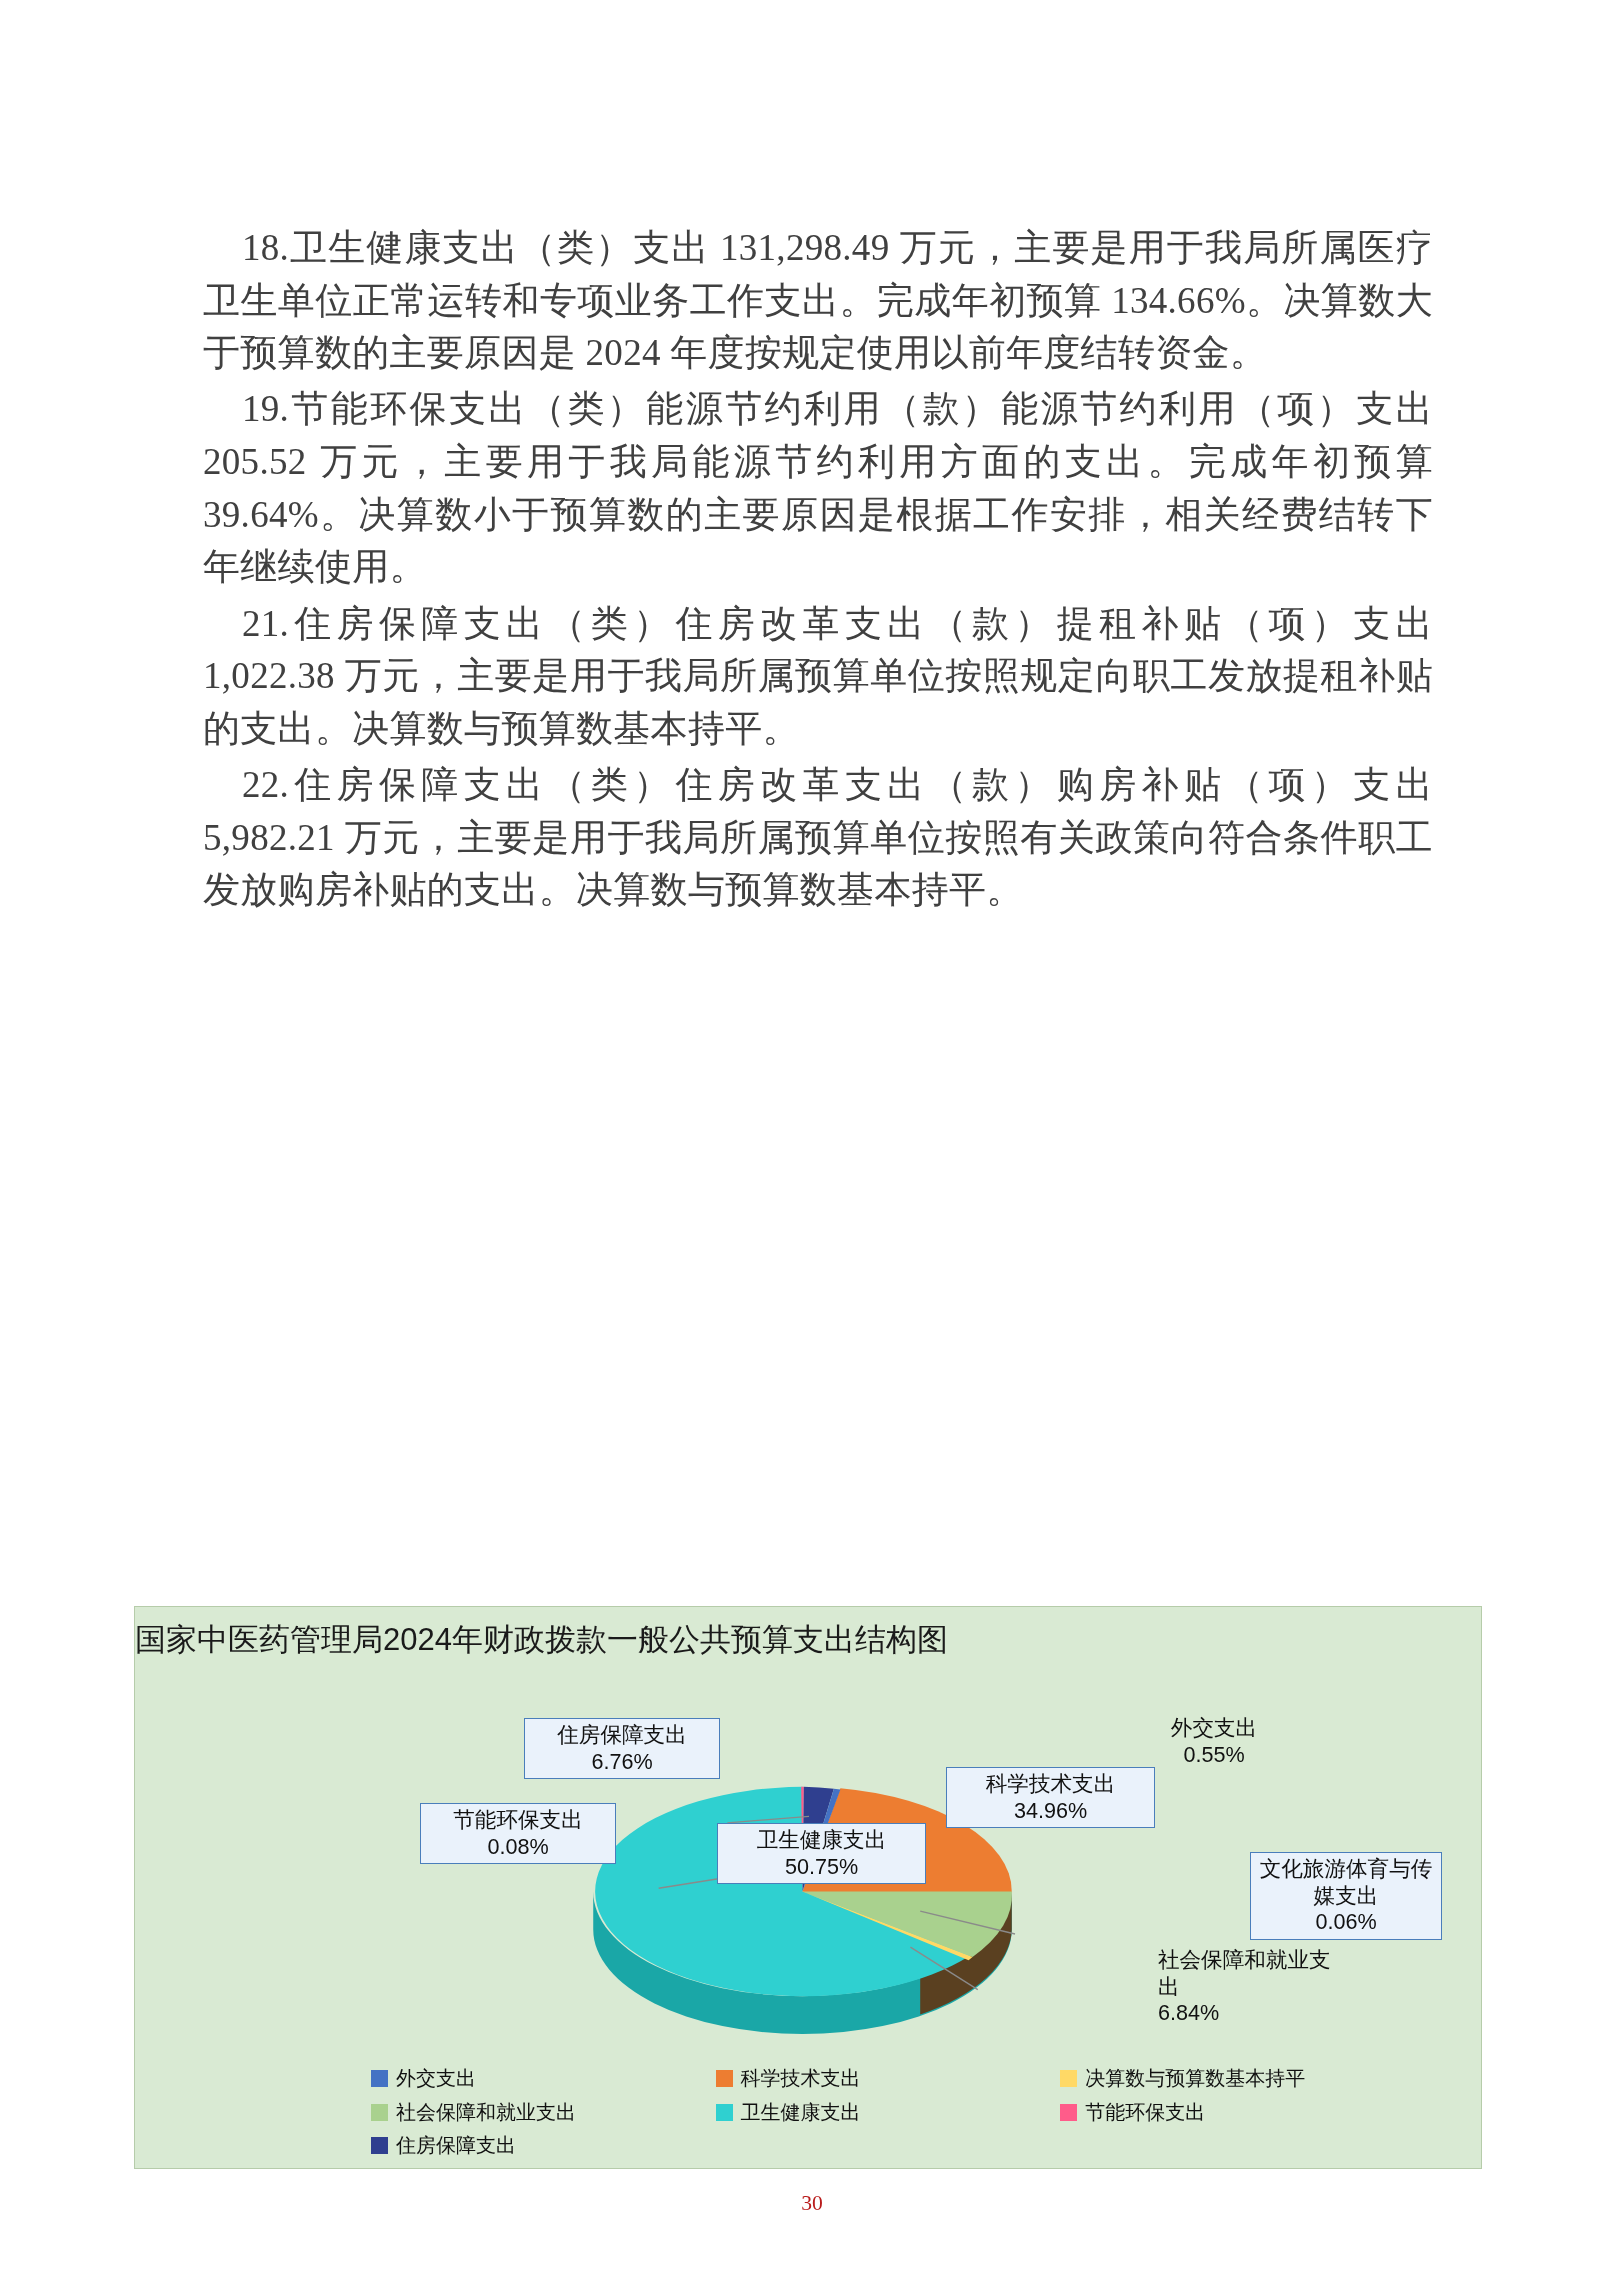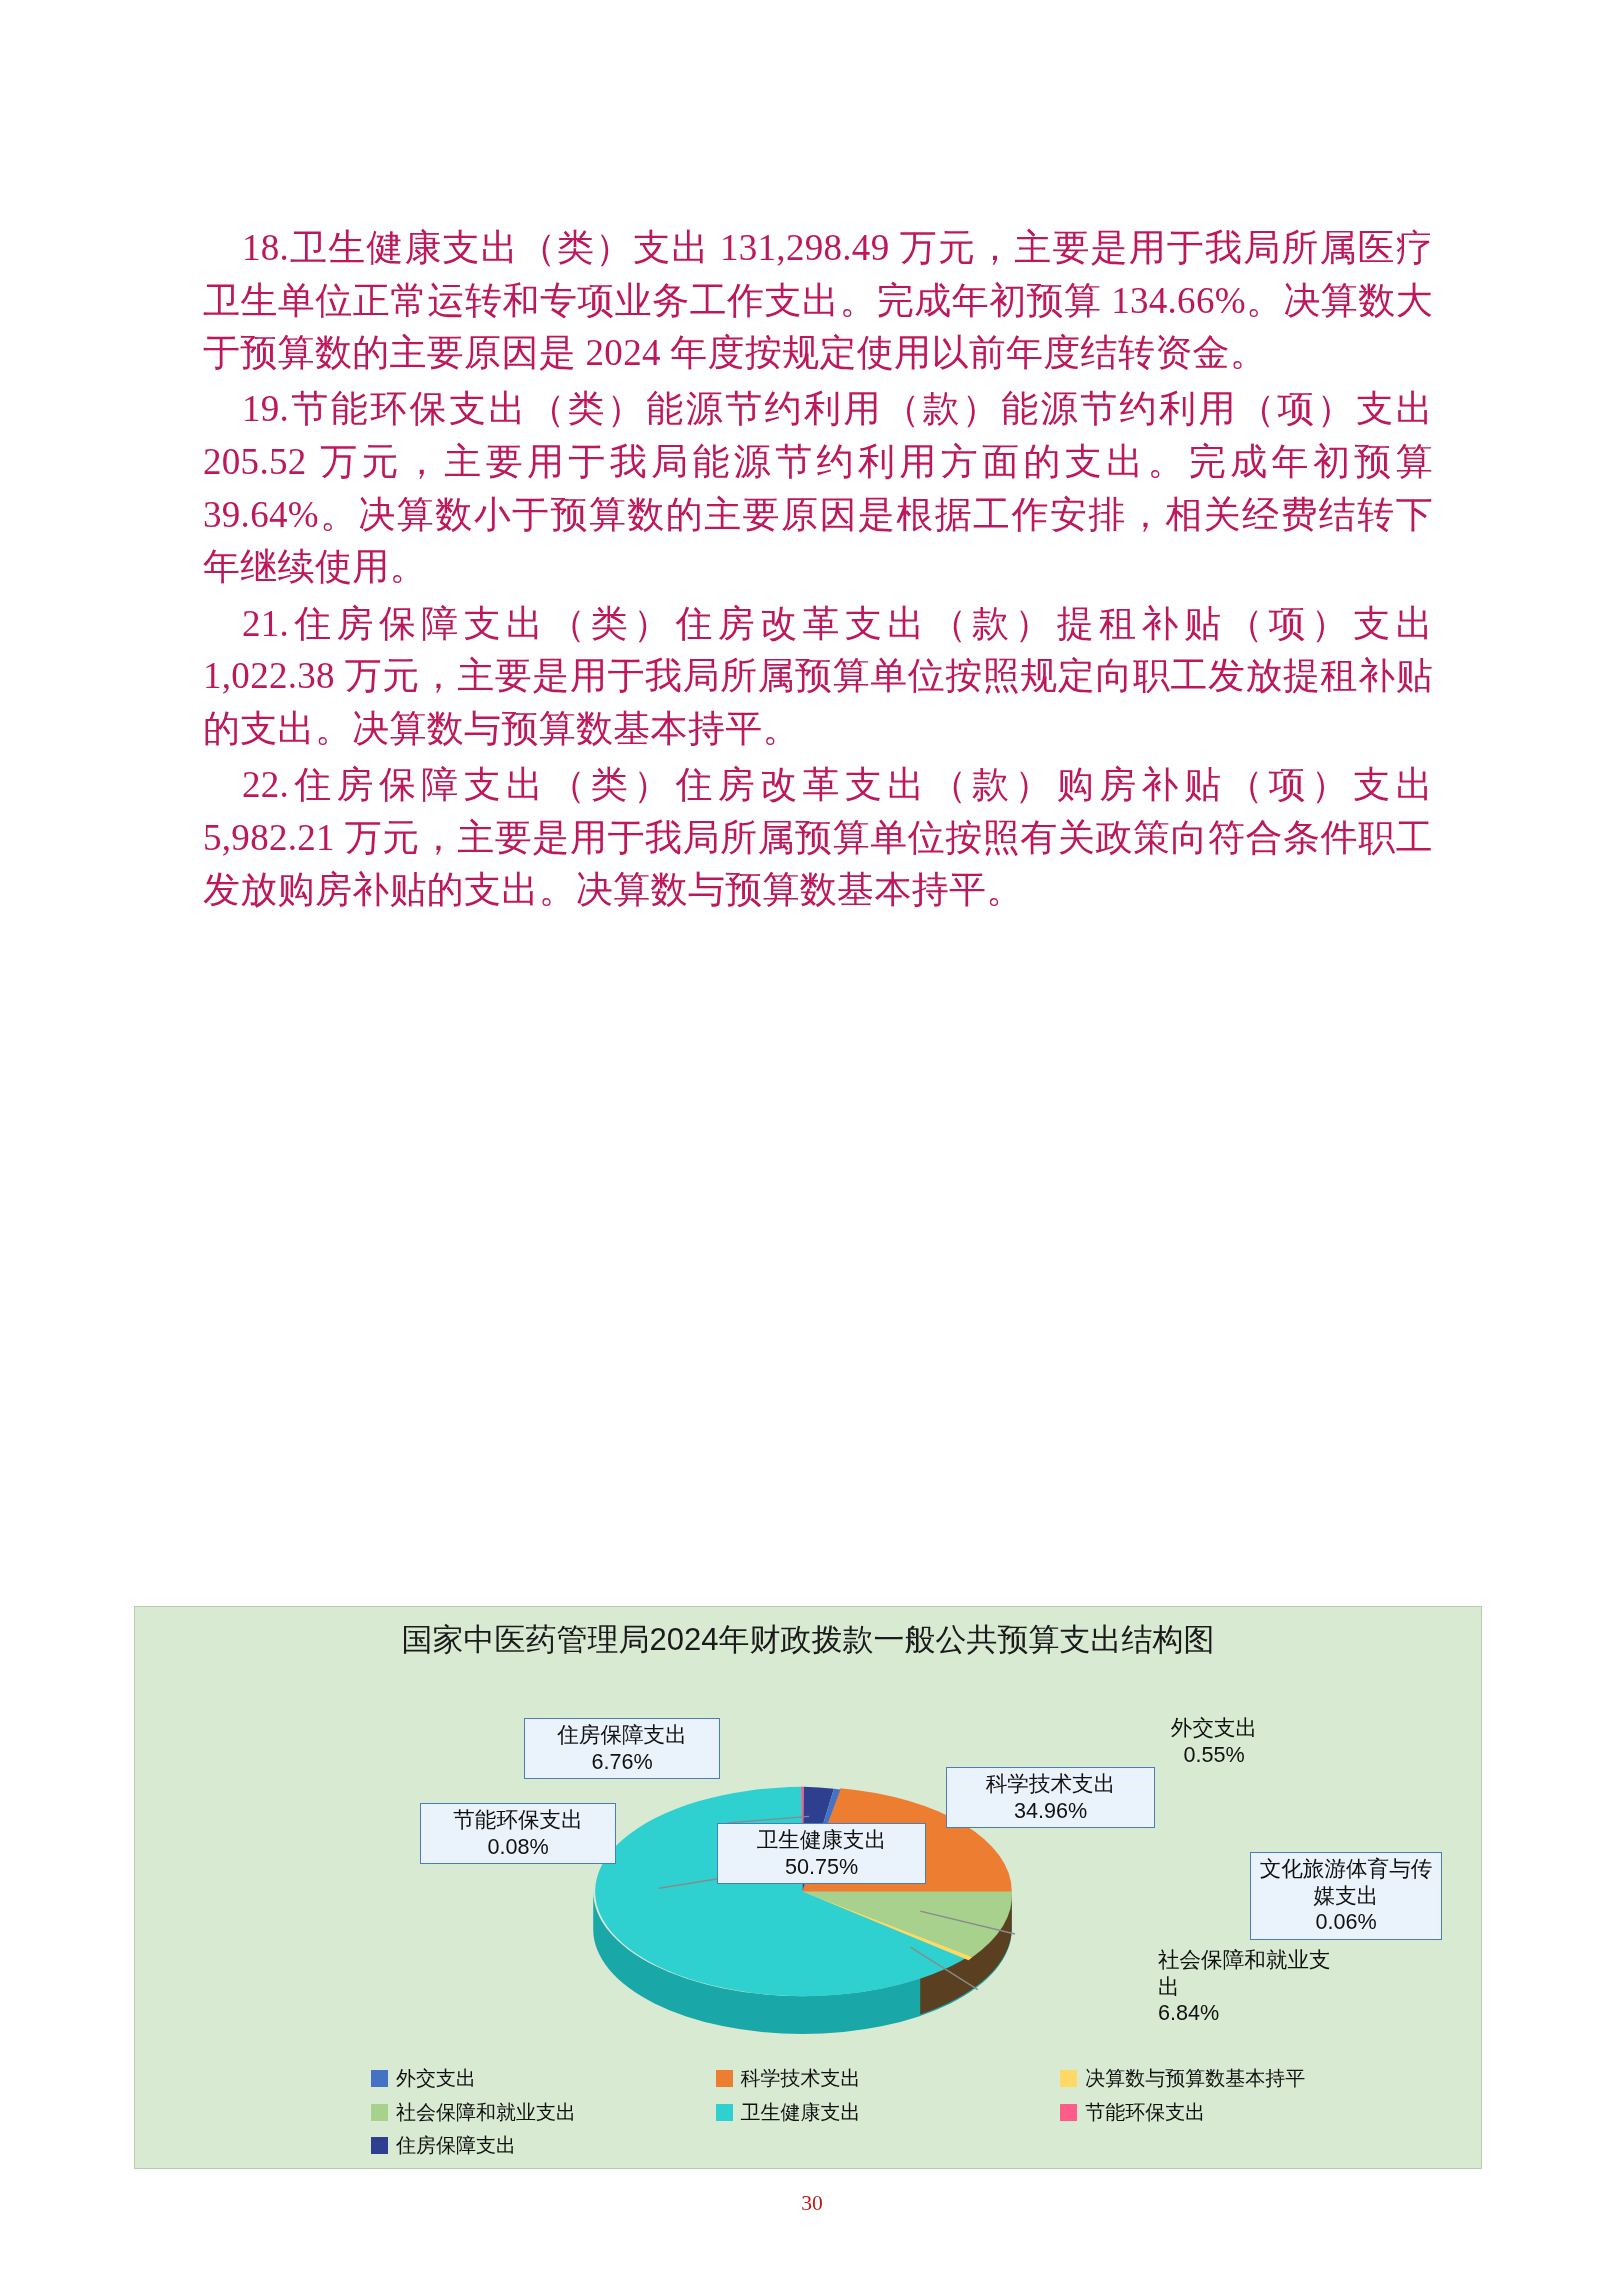--- a/index.html
+++ b/index.html
@@ -27,21 +27,21 @@
     top: 222px;
     width: 1230px;
   }
   p.para {
     margin: 0 0 3.9px 0;
     font-size: 37px;
     line-height: 1.42;
     text-align: justify;
     text-justify: inter-ideograph;
     letter-spacing: 0.3px;
-    color: #be185d;
+    color: #404040;
     text-indent: 0;
   }
   p.para .indent {
     display: inline-block;
     width: 39px;
   }
   
   .chart-box {
     position: absolute;
     left: 134px;
@@ -50,21 +50,21 @@
     height: 563px;
     background: #d9ead3;
     border: 0.7px solid #b6ccaa;
     box-sizing: border-box;
   }
   .chart-title {
     position: absolute;
     left: 0;
     top: 11.8px;
     width: 100%;
-    text-align: center;
+    text-align: left;
     font-family: "Liberation Sans", sans-serif;
     font-size: 31px;
     color: #1a1a1a;
     font-weight: 500;
   }
   .pie-wrap {
     position: absolute;
     left: 419px;
     top: 121px;
     width: 497px;

